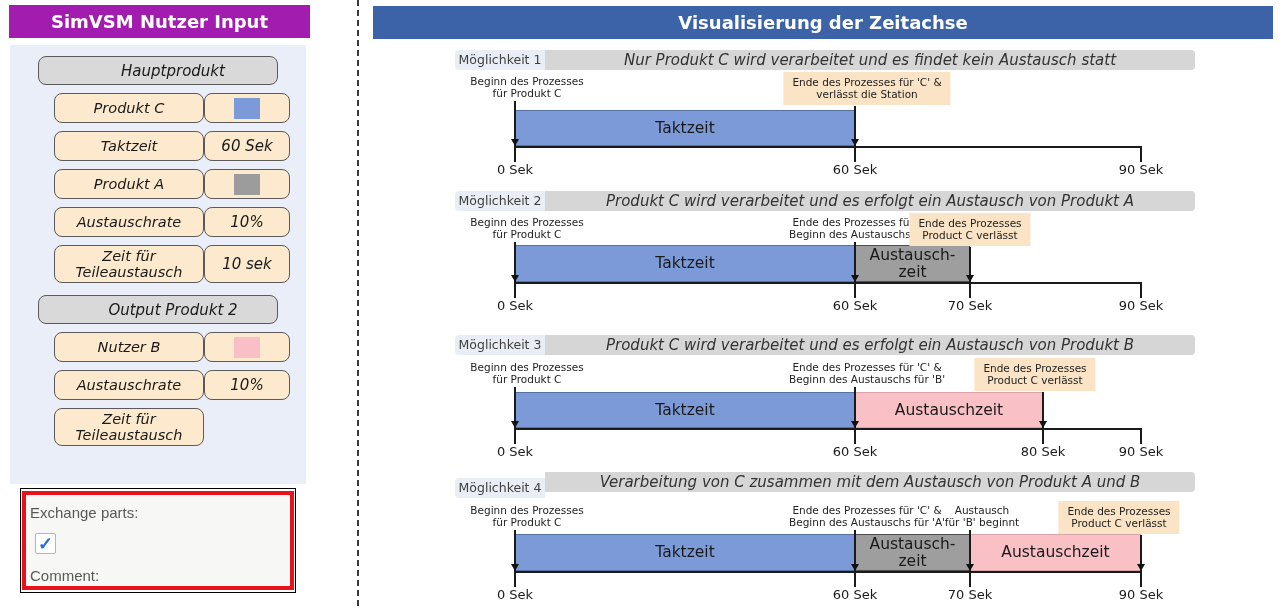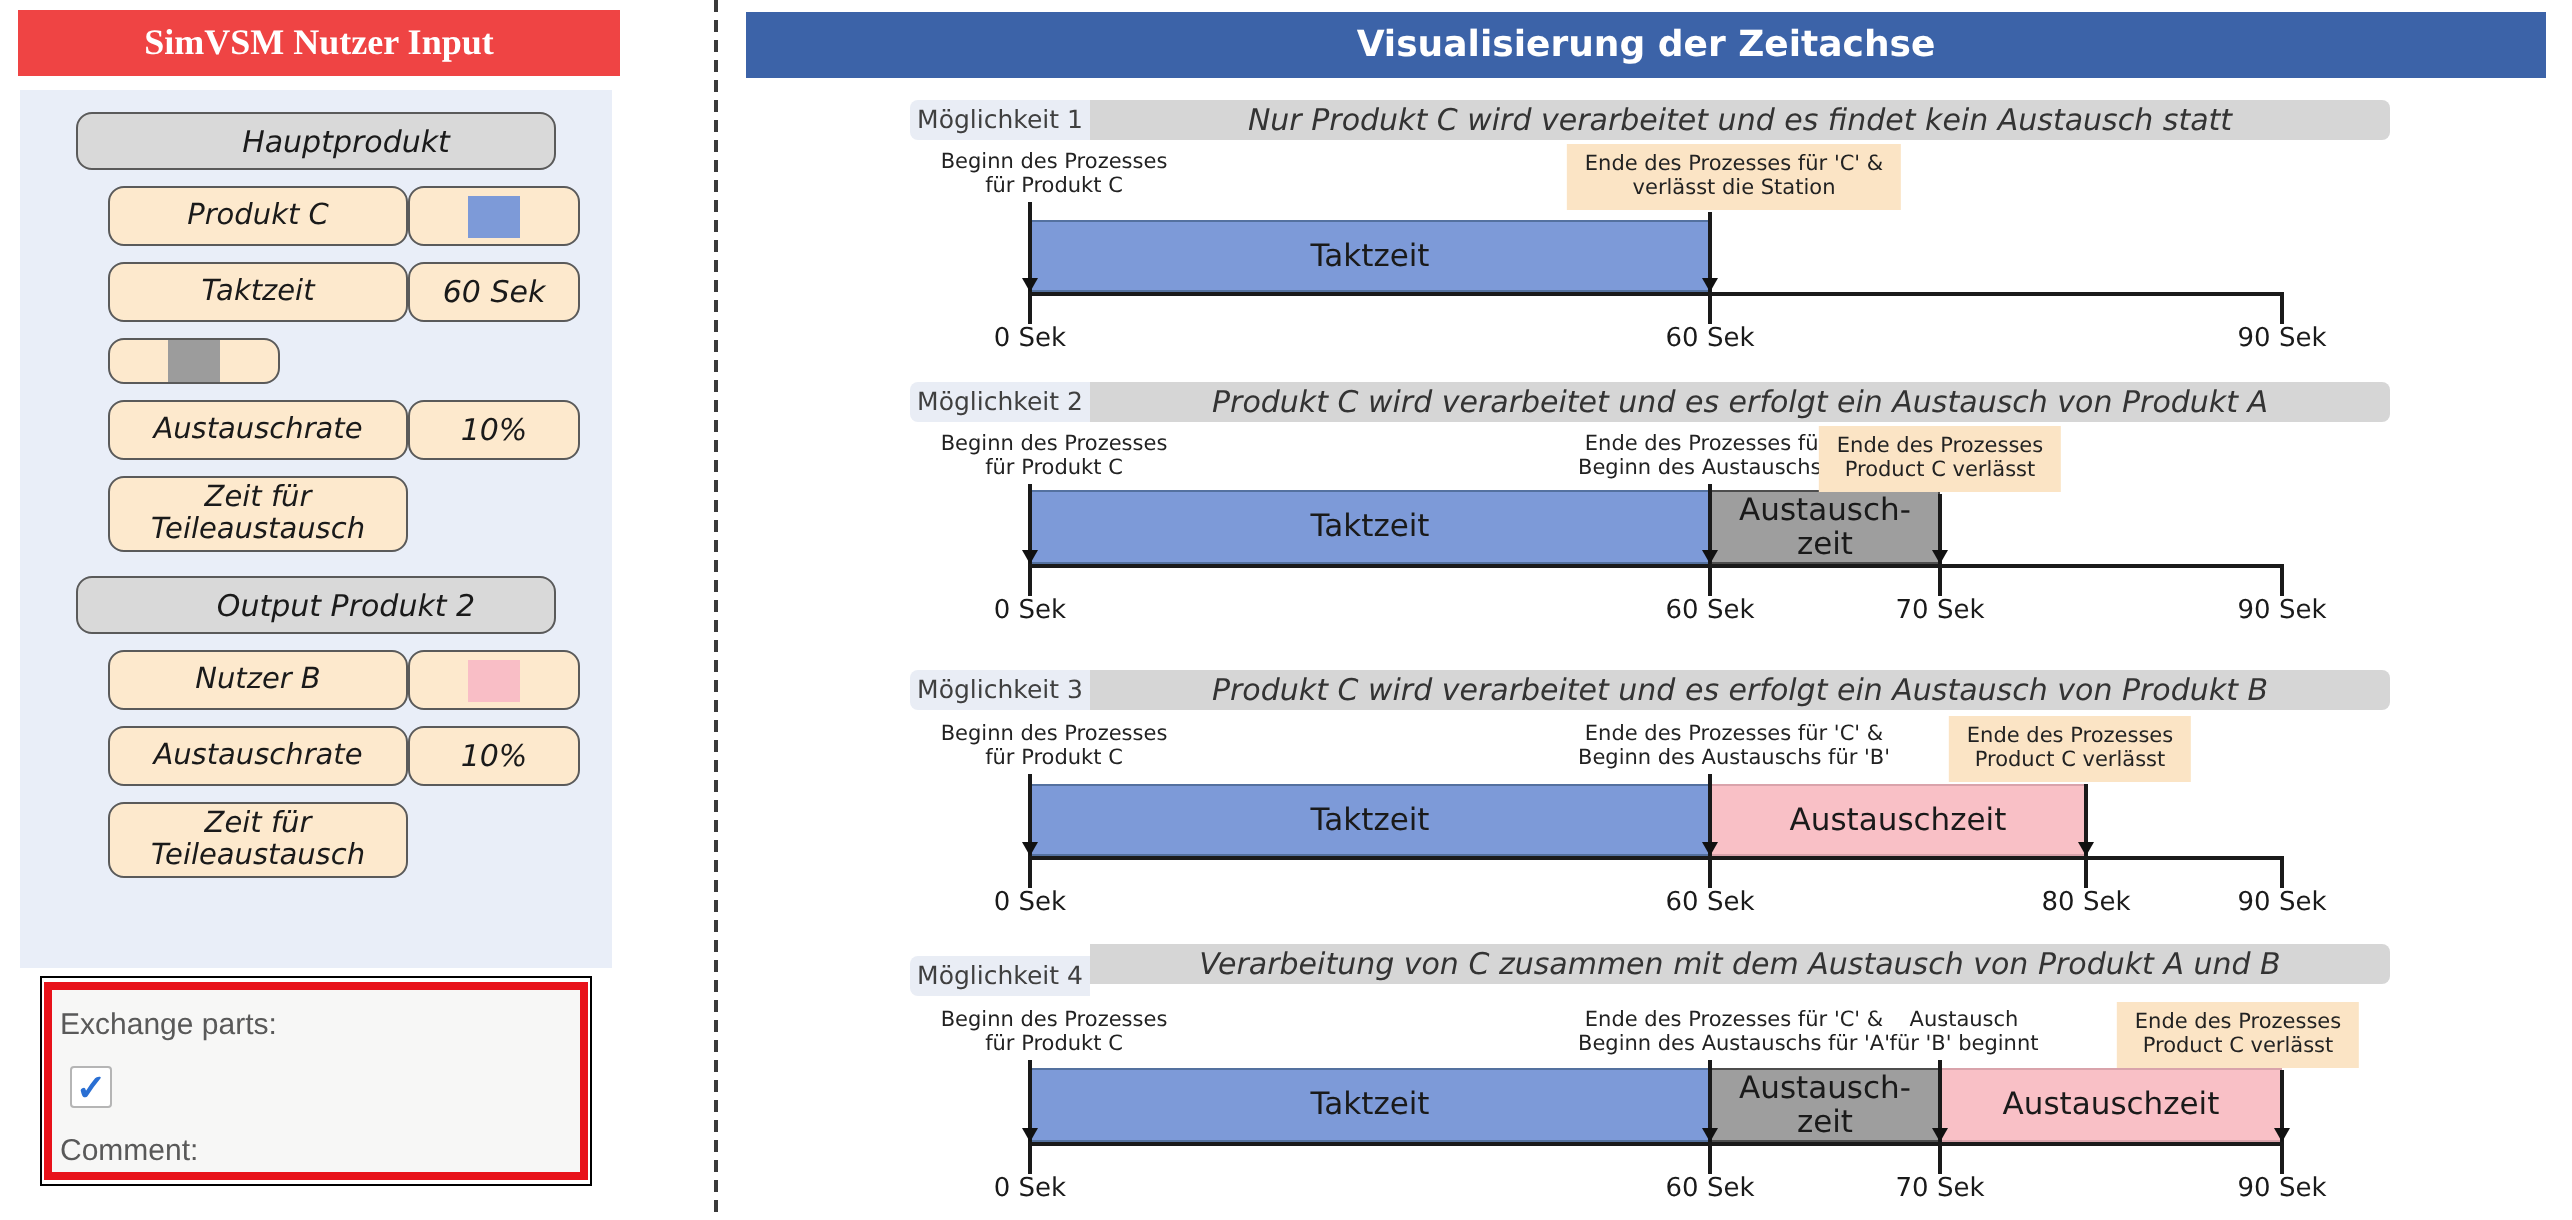--- a/index.html
+++ b/index.html
@@ -59,45 +59,47 @@
   .bar { display:flex; align-items:center; justify-content:center; text-align:center;
     font-size:15.5px; line-height:17px; color:#1a1a1a; white-space:pre-line; }
   .axis { height:2px; background:#1a1a1a; }
   .tick-label { font-size:13px; color:#1a1a1a; transform:translateX(-50%); white-space:nowrap; }
 </style>
 </head>
 <body>
 
 <div id="app">
 
-  <div id="left-title" class="abs" style="background: #ef4444; font-family: Liberation Serif, serif;">SimVSM Nutzer Input</div>
+  <div id="left-title" class="abs" style="background: #a21caf;">SimVSM Nutzer Input</div>
   <div id="left-panel" class="abs" style="background: rgb(233, 238, 248);">
       <div class="header-box first">Hauptprodukt</div>
       <div class="lv-row">
         <div class="input-label-box" style="white-space: pre-line;">Produkt C</div>
         <div class="input-value-box">
           <div class="swatch" style="background: rgb(125, 154, 216);"></div>
         </div>
       </div>
       <div class="lv-row">
         <div class="input-label-box" style="white-space: pre-line;">Taktzeit</div>
         <div class="input-value-box">60 Sek</div>
       </div>
       <div class="lv-row">
+        <div class="input-label-box" style="white-space: pre-line;">Produkt A</div>
         <div class="input-value-box">
           <div class="swatch" style="background: rgb(156, 156, 156);"></div>
         </div>
       </div>
       <div class="lv-row">
         <div class="input-label-box" style="white-space: pre-line;">Austauschrate</div>
         <div class="input-value-box">10%</div>
       </div>
       <div class="lv-row">
         <div class="input-label-box" style="white-space: pre-line;">Zeit für
 Teileaustausch</div>
+        <div class="input-value-box">10 sek</div>
       </div>
       <div class="header-box">Output Produkt 2</div>
       <div class="lv-row">
         <div class="input-label-box" style="white-space: pre-line;">Nutzer B</div>
         <div class="input-value-box">
           <div class="swatch" style="background: rgb(249, 190, 198);"></div>
         </div>
       </div>
       <div class="lv-row">
         <div class="input-label-box" style="white-space: pre-line;">Austauschrate</div>

